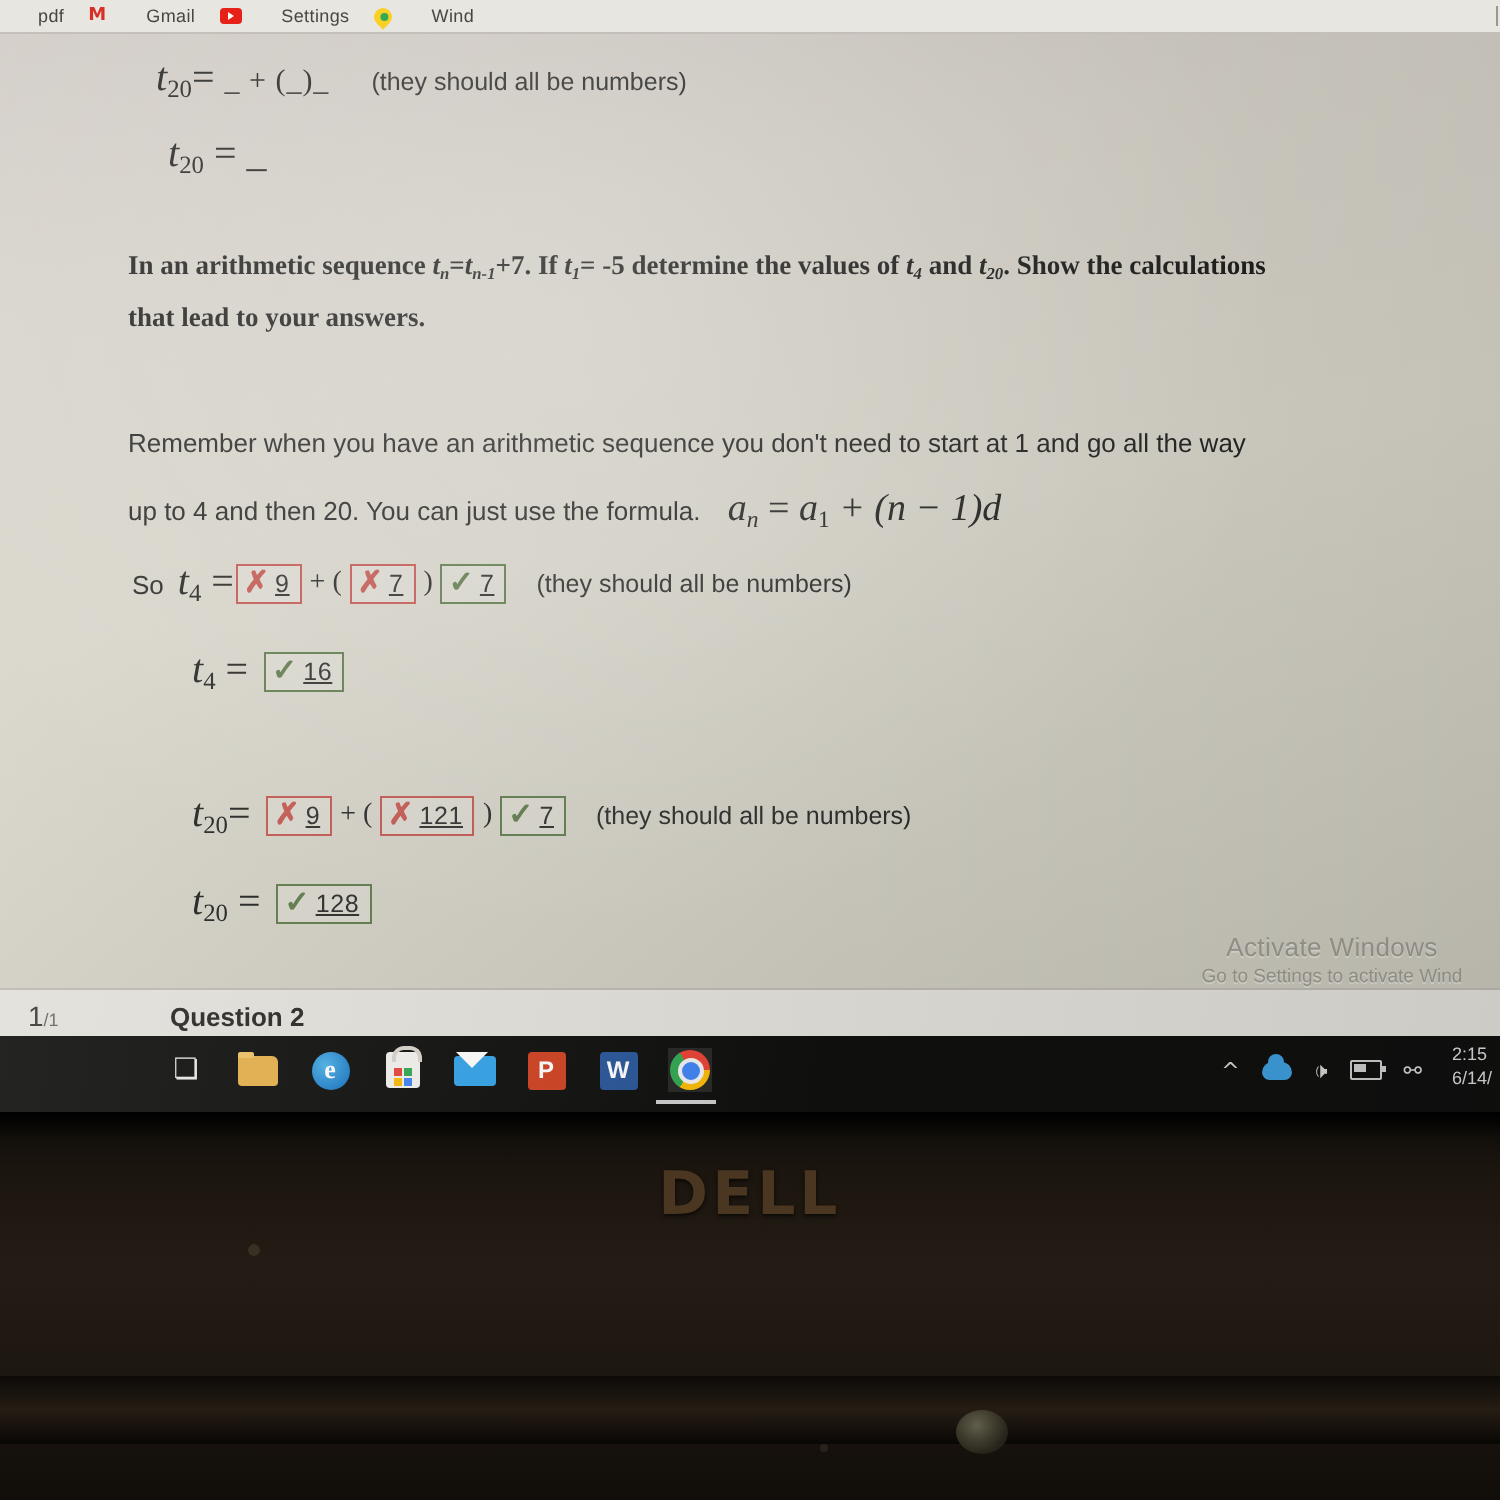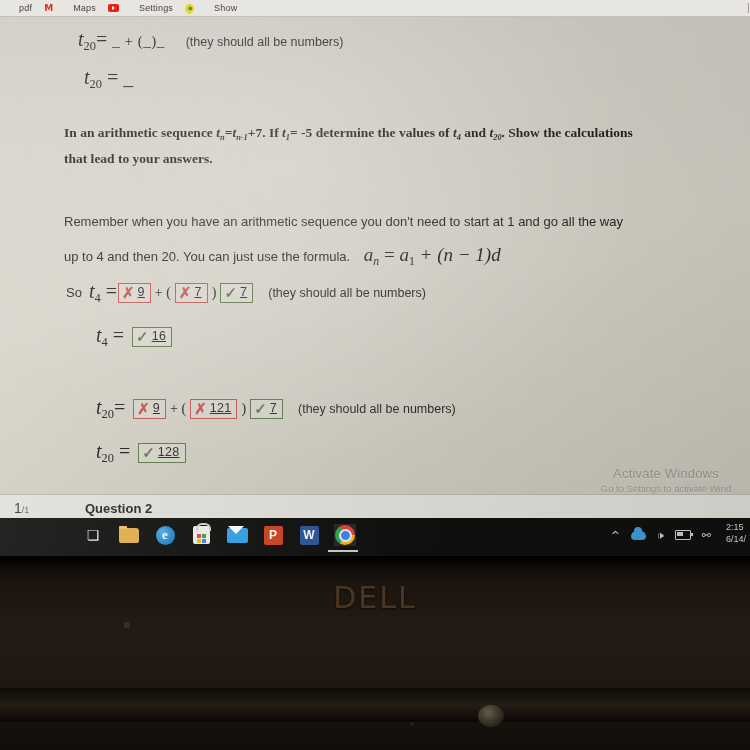--- a/index.html
+++ b/index.html
@@ -116,21 +116,21 @@
   .t-cloud:before{content:"";position:absolute;left:3px;top:-4px;width:8px;height:8px;background:#3fa0e0;border-radius:50%;}
   .t-battery{width:14px;height:8px;border:1.4px solid #d0d0d0;border-radius:1px;position:relative;}
   .t-battery:before{content:"";position:absolute;left:1px;top:1px;width:6px;height:4px;background:#d0d0d0;}
   .t-battery:after{content:"";position:absolute;right:-3px;top:2px;width:1.6px;height:3px;background:#d0d0d0;}
   .clock{position:absolute;right:-2px;top:3px;color:#dcdcdc;font-size:9px;line-height:12px;text-align:left;}
 
   
   .bezel{position:absolute;left:0;top:556px;width:750px;height:194px;
          background:linear-gradient(180deg,#0a0806 0%,#1b150f 14%,#241c14 40%,#1d1711 68%,#110d09 100%);}
   .bezel:before{content:"";position:absolute;left:0;top:0;width:750px;height:12px;background:linear-gradient(180deg,#000,rgba(0,0,0,0));}
-  .dell{position:absolute;left:0;top:24px;width:750px;text-align:center;font-size:30px;font-weight:normal;
+  .dell{position:absolute;left:0;top:24px;width:750px;text-align:center;font-size:30px;font-weight:bold;
         letter-spacing:2px;color:#4a3621;text-shadow:0 1px 2px rgba(0,0,0,.7);font-family:"DejaVu Sans",sans-serif;}
   .hinge{position:absolute;left:0;top:132px;width:750px;height:34px;
          background:linear-gradient(180deg,rgba(0,0,0,.55),rgba(60,45,30,.35),rgba(0,0,0,.6));}
   .webdot{position:absolute;left:478px;top:705px;width:26px;height:22px;border-radius:50%;
           background:radial-gradient(ellipse at 40% 35%,#6d6b56,#2a271c 70%);opacity:.85;}
   .spec1{position:absolute;left:124px;top:622px;width:6px;height:6px;border-radius:50%;background:#4a4231;opacity:.55;}
   .spec2{position:absolute;left:410px;top:722px;width:4px;height:4px;border-radius:50%;background:#3a3427;opacity:.5;}
 </style>
 </head>
 <body>
@@ -138,29 +138,29 @@
 <div id="shot">
 
   <div class="screen">
 
     <div class="bookmarks">
       <div class="bm">
         <span class="lbl">pdf</span>
       </div>
       <div class="bm">
         <span class="ic ic-gmail">M</span>
-        <span class="lbl">Maps</span>
+        <span class="lbl">Gmail</span>
       </div>
       <div class="bm">
         <span class="ic ic-yt"></span>
         <span class="lbl">Settings</span>
       </div>
       <div class="bm">
         <span class="ic ic-maps"></span>
-        <span class="lbl">Show</span>
+        <span class="lbl">Wind</span>
       </div>
       <span class="bm-right"></span>
     </div>
 
     <div class="doc">
 
       <div class="row-t20a eq">
         <span class="mi">t</span><span class="subn">20</span><span>=</span>
         <span class="fill">_ + (_)_</span>
         <span class="hint">(they should all be numbers)</span>

